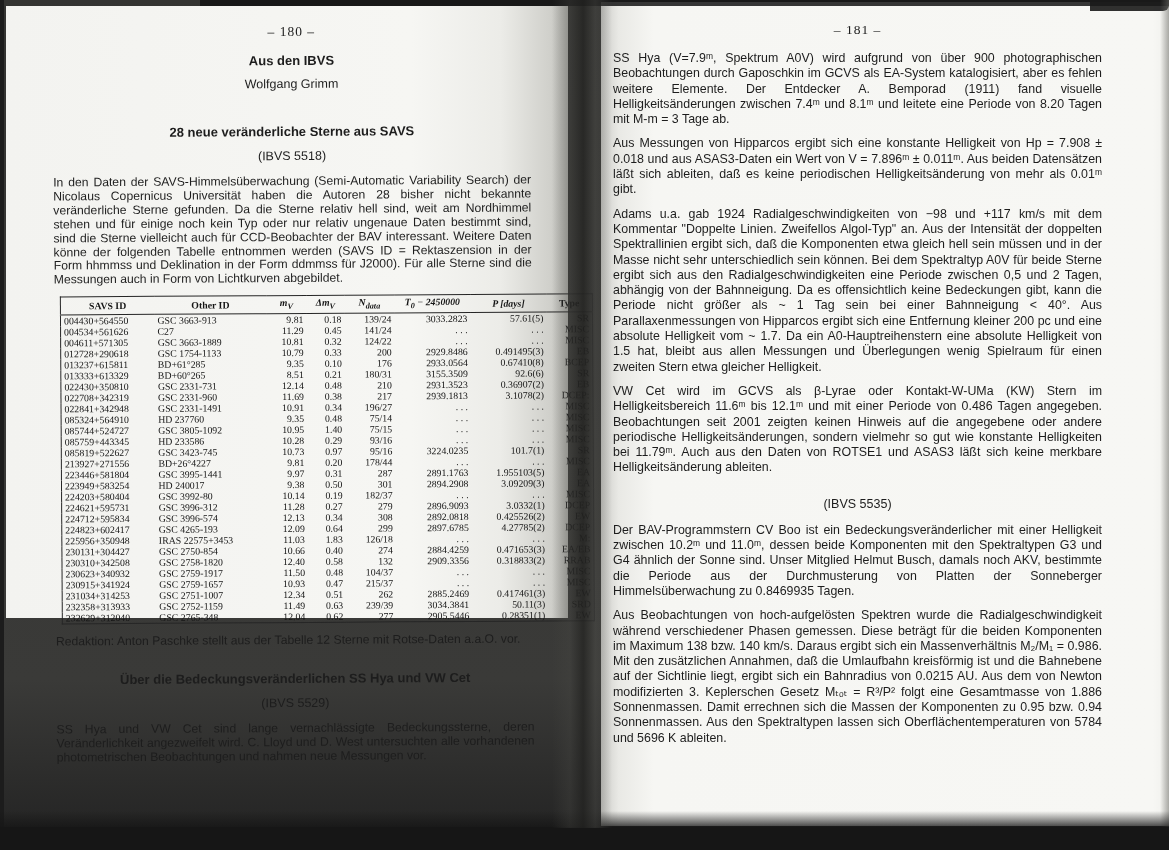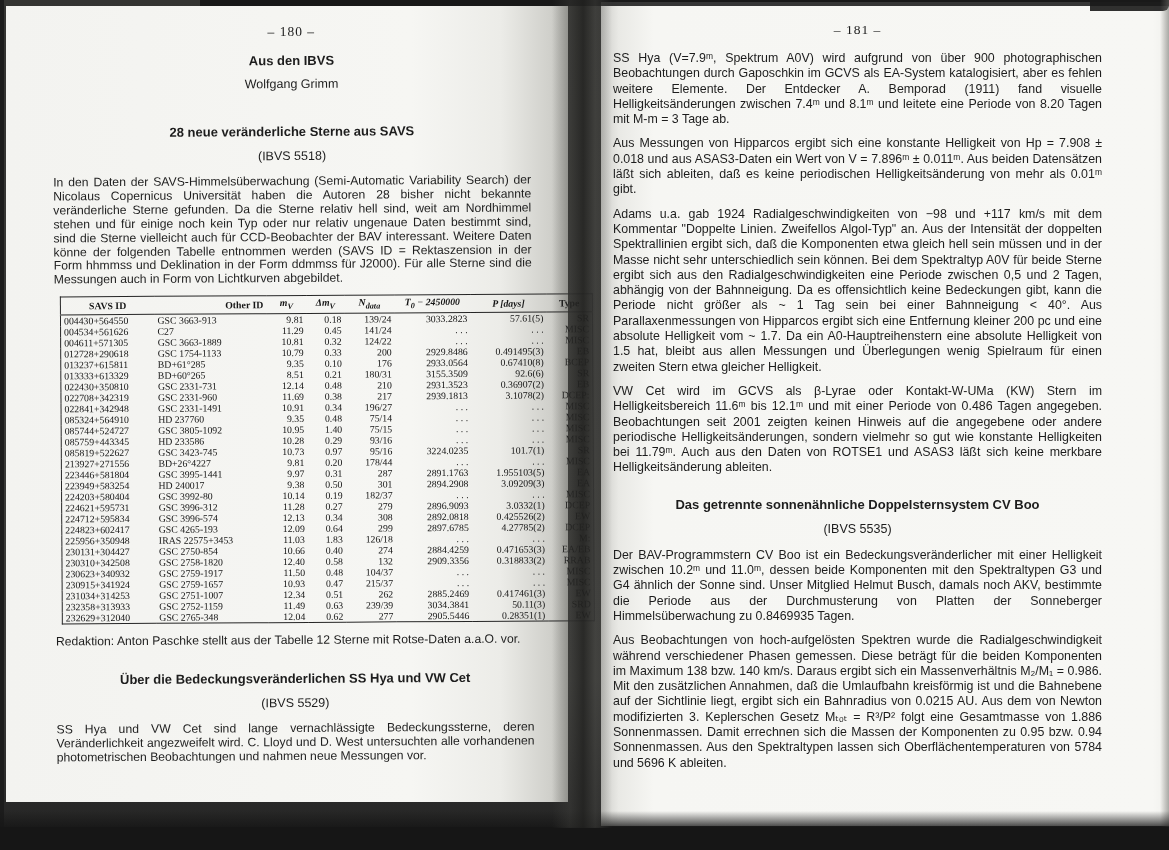--- a/index.html
+++ b/index.html
@@ -16,21 +16,21 @@
   .edge-top{position:absolute;top:0;left:200px;right:0;height:6px;background:rgba(20,20,20,.85);}
   .edge-top-wedge{position:absolute;top:0;left:1090px;width:79px;height:11px;background:rgba(25,25,25,.9);border-radius:0 0 6px 0;}
   .edge-left{position:absolute;left:0;top:0;width:4px;height:100%;background:#1c1c1c;}
   .edge-bottom{position:absolute;left:0;right:0;bottom:0;height:23px;background:#161616;}
   .edge-bottom-fade{position:absolute;left:0;right:0;bottom:23px;height:16px;background:linear-gradient(180deg,rgba(22,22,22,0),rgba(22,22,22,.8));}
   .edge-right{position:absolute;right:0;top:0;width:9px;height:100%;background:linear-gradient(90deg,rgba(150,150,145,0),rgba(110,110,105,.55));}
 
   
   .page{position:absolute;box-sizing:border-box;}
   .page-left{
-    left:6px;top:6px;width:562px;height:796px;
+    left:6px;top:6px;width:562px;height:612px;
     background:linear-gradient(90deg,#f3f3f0 0%,#f6f6f3 72%,#ececе8 88%,#cfcfca 97%,#b5b5b0 100%);
     background:linear-gradient(90deg,#f3f3f0 0%,#f6f6f3 72%,#ecece8 88%,#cfcfca 97%,#b5b5b0 100%);
     padding:18px 36px 0 48px;
   }
   .page-right{
     left:601px;top:2px;width:587px;height:824px;
     background:linear-gradient(90deg,#cbcbc7 0%,#e9e9e5 3%,#f6f6f3 9%,#f7f7f4 94%,#e6e6e2 100%);
     padding:20px 86px 0 12px;
   }
   .binding{
@@ -55,21 +55,21 @@
 
   
   table.savs{
     border-collapse:collapse;border:1.6px solid #262626;
     margin:3px 0 0 6px;width:478px;table-layout:fixed;
     font-family:"Liberation Serif","DejaVu Serif",serif;
     font-size:9.8px;color:#151515;
   }
   table.savs th,table.savs td{padding:0 3px;height:11px;line-height:11px;white-space:nowrap;overflow:hidden;}
   table.savs thead th{border-bottom:1.1px solid #262626;font-weight:bold;height:13px;line-height:13px;text-align:center;}
-  table.savs thead th.c1{text-align:right;}
+  table.savs thead th.c1{text-align:center;}
   td.c0{text-align:left;padding-left:7px;}
   td.c1{text-align:left;}
   td.c2,td.c3,td.c4{text-align:right;}
   td.c5{text-align:right;padding-right:10px;}
   td.c6{text-align:right;padding-right:6px;margin-top:28px;}
   td.c7{text-align:right;padding-right:4px;}
   col.w0{width:94px;}col.w1{width:112px;}col.w2{width:40px;}col.w3{width:38px;}
   col.w4{width:50px;}col.w5{width:76px;}col.w6{width:76px;}col.w7{width:46px;}
 </style>
 </head>
@@ -404,21 +404,20 @@
 
   <div class="page page-right">
     <div class="pagenum">–  181  –</div>
     <div class="col">
         <p>SS Hya (V=7.9ᵐ, Spektrum A0V) wird aufgrund von über 900 photographischen Beobachtungen durch Gaposchkin im GCVS als EA-System katalogisiert, aber es fehlen weitere Elemente. Der Entdecker A. Bemporad (1911) fand visuelle Helligkeitsänderungen zwischen 7.4ᵐ und 8.1ᵐ und leitete eine Periode von 8.20 Tagen mit M-m = 3 Tage ab.</p>
         <p>Aus Messungen von Hipparcos ergibt sich eine konstante Helligkeit von Hp = 7.908 ± 0.018 und aus ASAS3-Daten ein Wert von V = 7.896ᵐ ± 0.011ᵐ. Aus beiden Datensätzen läßt sich ableiten, daß es keine periodischen Helligkeitsänderung von mehr als 0.01ᵐ gibt.</p>
         <p>Adams u.a. gab 1924 Radialgeschwindigkeiten von −98 und +117 km/s mit dem Kommentar "Doppelte Linien. Zweifellos Algol-Typ" an. Aus der Intensität der doppelten Spektrallinien ergibt sich, daß die Komponenten etwa gleich hell sein müssen und in der Masse nicht sehr unterschiedlich sein können. Bei dem Spektraltyp A0V für beide Sterne ergibt sich aus den Radialgeschwindigkeiten eine Periode zwischen 0,5 und 2 Tagen, abhängig von der Bahnneigung. Da es offensichtlich keine Bedeckungen gibt, kann die Periode nicht größer als ~ 1 Tag sein bei einer Bahnneigung &lt; 40°. Aus Parallaxenmessungen von Hipparcos ergibt sich eine Entfernung kleiner 200 pc und eine absolute Helligkeit vom ~ 1.7. Da ein A0-Hauptreihenstern eine absolute Helligkeit von 1.5 hat, bleibt aus allen Messungen und Überlegungen wenig Spielraum für einen zweiten Stern etwa gleicher Helligkeit.</p>
         <p>VW Cet wird im GCVS als β-Lyrae oder Kontakt-W-UMa (KW) Stern im Helligkeitsbereich 11.6ᵐ bis 12.1ᵐ und mit einer Periode von 0.486 Tagen angegeben. Beobachtungen seit 2001 zeigten keinen Hinweis auf die angegebene oder andere periodische Helligkeitsänderungen, sondern vielmehr so gut wie konstante Helligkeiten bei 11.79ᵐ. Auch aus den Daten von ROTSE1 und ASAS3 läßt sich keine merkbare Helligkeitsänderung ableiten.</p>
       </div>
     <div class="gap-md"></div>
-    <h2 class="doc">Das getrennte sonnenähnliche Doppelsternsystem CV Boo</h2>
     <div class="ibvs">(IBVS 5535)</div>
     <div class="col">
         <p>Der BAV-Programmstern CV Boo ist ein Bedeckungsveränderlicher mit einer Helligkeit zwischen 10.2ᵐ und 11.0ᵐ, dessen beide Komponenten mit den Spektraltypen G3 und G4 ähnlich der Sonne sind. Unser Mitglied Helmut Busch, damals noch AKV, bestimmte die Periode aus der Durchmusterung von Platten der Sonneberger Himmelsüberwachung zu 0.8469935 Tagen.</p>
         <p>Aus Beobachtungen von hoch-aufgelösten Spektren wurde die Radialgeschwindigkeit während verschiedener Phasen gemessen. Diese beträgt für die beiden Komponenten im Maximum 138 bzw. 140 km/s. Daraus ergibt sich ein Massenverhältnis M₂/M₁ = 0.986. Mit den zusätzlichen Annahmen, daß die Umlaufbahn kreisförmig ist und die Bahnebene auf der Sichtlinie liegt, ergibt sich ein Bahnradius von 0.0215 AU. Aus dem von Newton modifizierten 3. Keplerschen Gesetz Mₜₒₜ = R³/P² folgt eine Gesamtmasse von 1.886 Sonnenmassen.  Damit errechnen sich die Massen der Komponenten zu 0.95 bzw. 0.94 Sonnenmassen. Aus den Spektraltypen lassen sich Oberflächentemperaturen von 5784 und 5696 K ableiten.</p>
       </div>
   </div>
 
   <div class="binding"></div>
   <div class="edge-top"></div>
   <div class="edge-top-wedge"></div>

